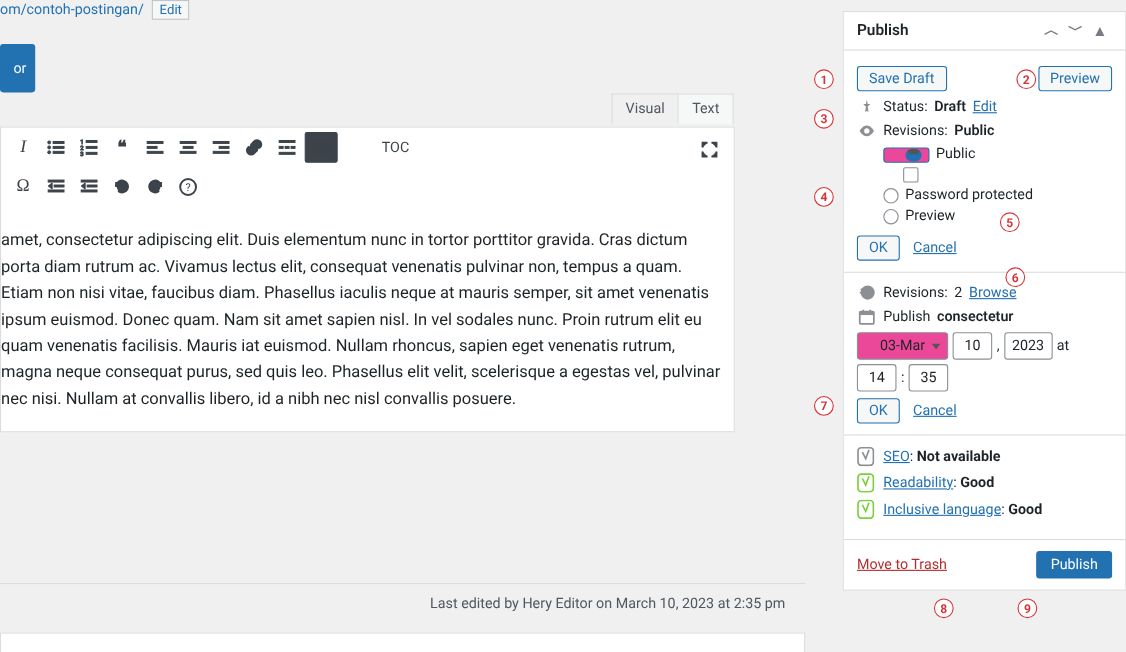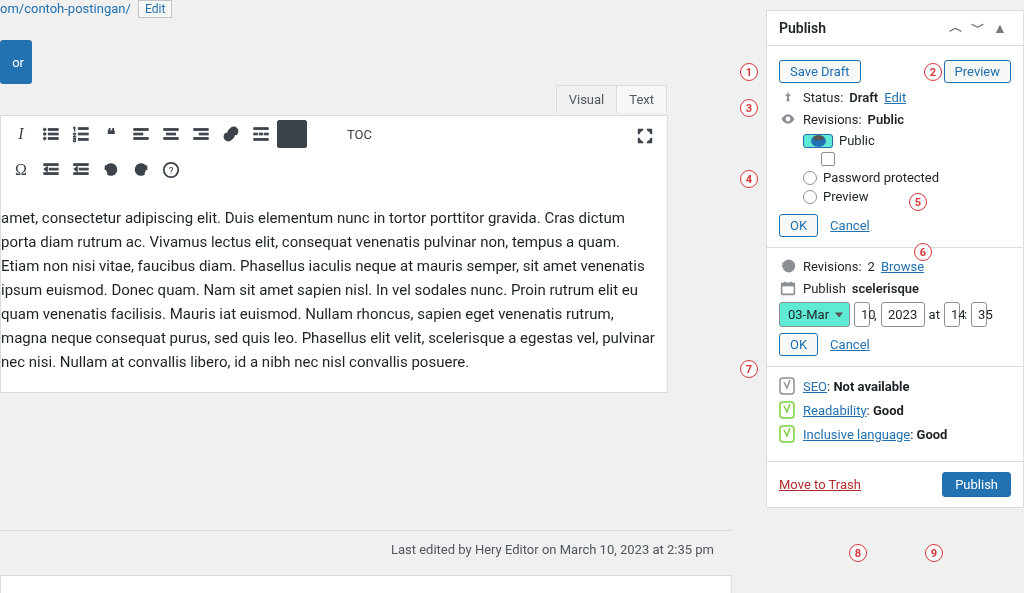--- a/index.html
+++ b/index.html
@@ -47,23 +47,23 @@
   .btn.primary { background:#2271b1; color:#fff;}
   .btn.small{ padding:3px 10px;}
   .radio-stack { margin-left:24px; }
   .radio-row { display:flex; align-items:center; gap:6px; margin:4px 0;}
   .radio { width:14px; height:14px; border:1px solid #8c8f94; border-radius:50%; display:inline-flex; align-items:center; justify-content:center;}
   .radio.sel::after{content:""; width:7px; height:7px; background:#2271b1; border-radius:50%;}
   .radio.sel{ border-color:#2271b1;}
   .check { width:14px; height:14px; border:1px solid #8c8f94; border-radius:2px; display:inline-block;}
   .hr { border-top:1px solid #dcdcde; margin:10px -12px;}
   .sched { display:flex; align-items:center; gap:4px; flex-wrap:wrap;}
-  .sel { border:1px solid #8c8f94; border-radius:3px; padding:4px 20px 4px 8px; font-size:13px; position:relative; background:#5eead4;}
+  .sel { border:1px solid #8c8f94; border-radius:3px; padding:4px 20px 4px 20px; font-size:13px; position:relative; background:#ec4899;}
   .sel::after{ content:""; position:absolute; right:6px; top:50%; width:0;height:0; border-left:4px solid transparent; border-right:4px solid transparent; border-top:5px solid #555; transform:translateY(-50%);}
-  .numbox{ border:1px solid #8c8f94; border-radius:3px; padding:4px 6px; font-size:13px; width:16px; text-align:center; background:#fff;}
+  .numbox{ border:1px solid #8c8f94; border-radius:3px; padding:4px 6px; font-size:13px; width:36px; text-align:center; background:#fff;}
   .numbox.y{width:44px;}
   .yrow{ display:flex; align-items:center; gap:8px; margin:6px 0;}
   .ymark{ width:16px; height:18px; position:relative;}
   .ymark svg{width:16px;height:18px;}
   .foot{ display:flex; align-items:center; padding:10px 12px; border-top:1px solid #dcdcde;}
   .foot .spacer{flex:1;}
   .trash{ color:#b32d2e; text-decoration:underline; font-size:13px; cursor:pointer;}
 
   
   .num{ position:absolute; width:18px; height:18px; border:1.5px solid #d63638; border-radius:50%; color:#d63638; font-size:11px; font-weight:700; display:flex; align-items:center; justify-content:center; background:#fff; z-index:50;}
@@ -292,21 +292,21 @@
     <div class="row">
       <span class="ico">
           <svg viewBox="0 0 20 20">
             <rect x="2" y="4" width="16" height="14" rx="1" fill="none" stroke="#8c8f94" stroke-width="2"></rect>
             <rect x="2" y="4" width="16" height="4"></rect>
             <rect x="5" y="2" width="2" height="4"></rect>
             <rect x="13" y="2" width="2" height="4"></rect>
           </svg>
         </span>
       <span>Publish</span>
-      <span style="font-weight:600;">scelerisque</span>
+      <span style="font-weight:600;">consectetur</span>
     </div>
 
     <div class="sched" style="margin:6px 0;">
       <span class="sel">03-Mar</span>
       <span class="numbox">10</span>
         <span>,</span>
       <span class="numbox y">2023</span>
       <span>at</span>
       <span class="numbox">14</span>
         <span>:</span>

